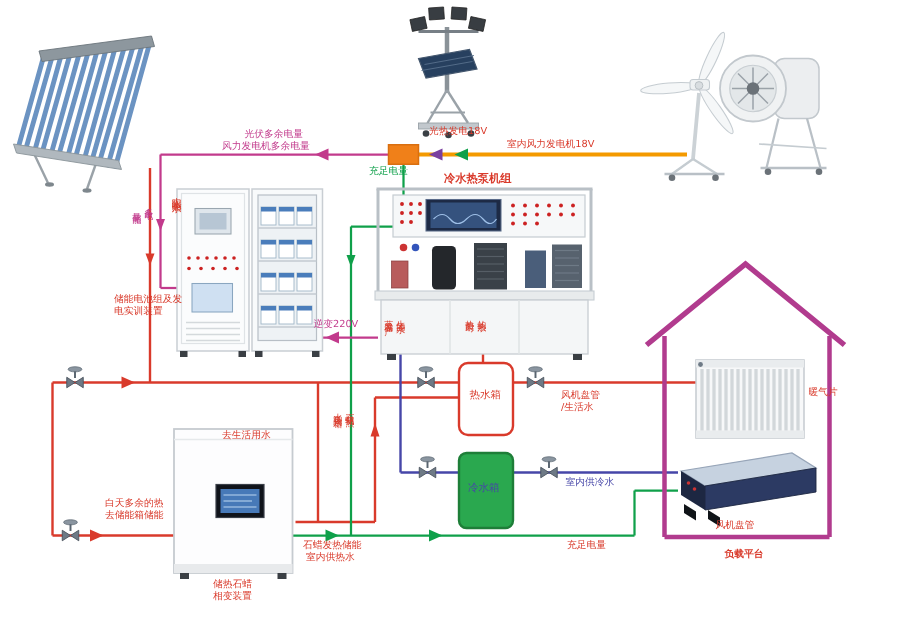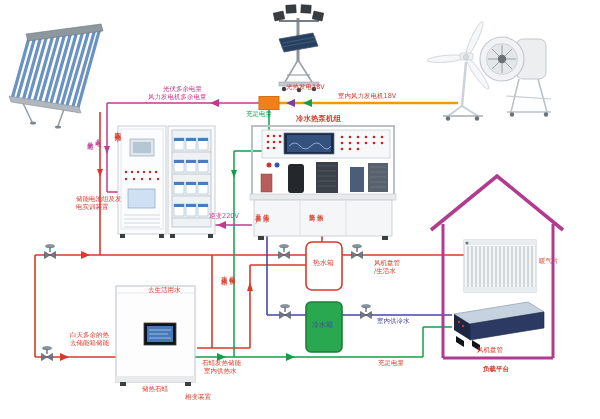--- a/index.html
+++ b/index.html
@@ -373,21 +373,21 @@
 <span class="lb red" style="left:76px;top:196px;">储能电池组及发</span>
 <span class="lb red" style="left:76px;top:204px;">电实训装置</span>
 
 <span class="lb red v" style="left:113px;top:126px;">太阳能热水</span>
 <span class="lb red" style="left:148px;top:247px;margin-top:40px;">去生活用水</span>
 
 <span class="lb red" style="left:70px;top:332px;">白天多余的热</span>
 <span class="lb red" style="left:70px;top:340px;">去储能箱储能</span>
 
 <span class="lb red" style="left:142px;top:386px;">储热石蜡</span>
-<span class="lb red" style="left:142px;top:394px;margin-left:43px;">相变装置</span>
+<span class="lb red" style="left:142px;top:394px;">相变装置</span>
 
 <span class="lb red" style="left:202px;top:360px;">石蜡发热储能</span>
 <span class="lb red" style="left:204px;top:368px;">室内供热水</span>
 
 <span class="lb red v" style="left:229px;top:271px;font-size:6px;">石蜡储热</span>
 <span class="lb red v" style="left:221px;top:271px;font-size:6px;">水送到水箱</span>
 
 <span class="lb red v" style="left:255px;top:209px;font-size:6px;">蒸发器产</span>
 <span class="lb red v" style="left:263px;top:209px;font-size:6px;">生的冷水</span>
 

